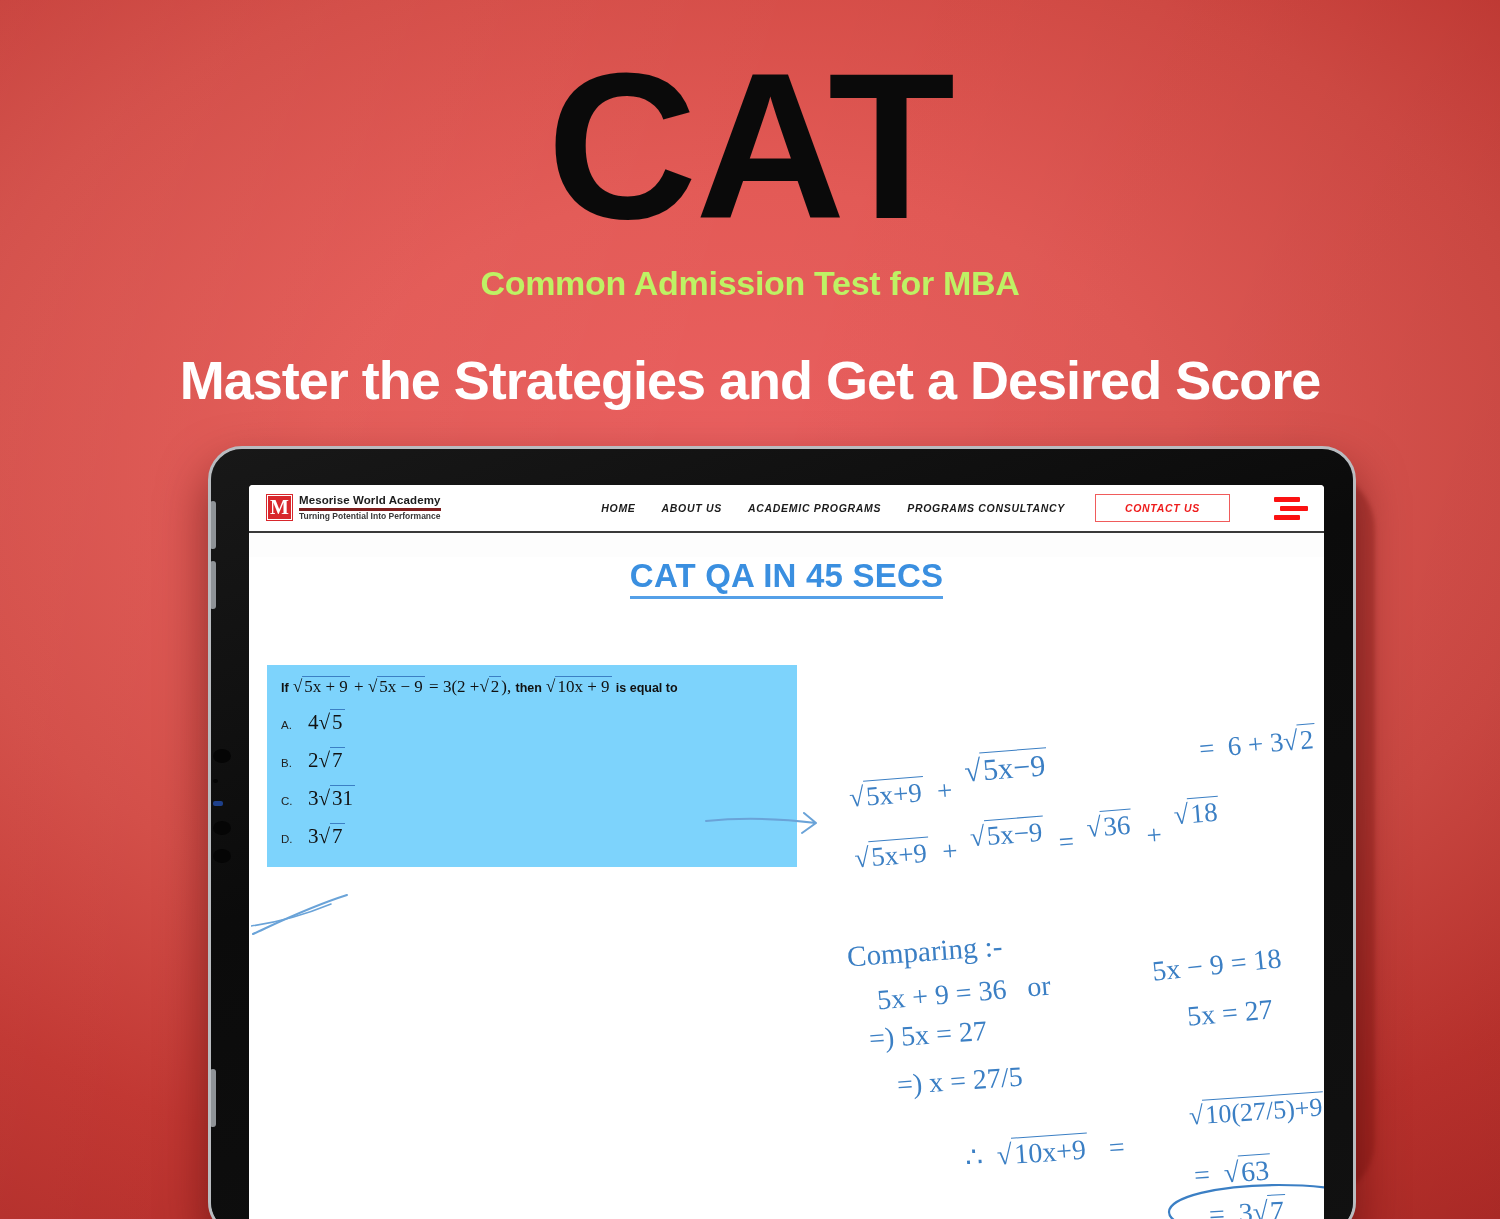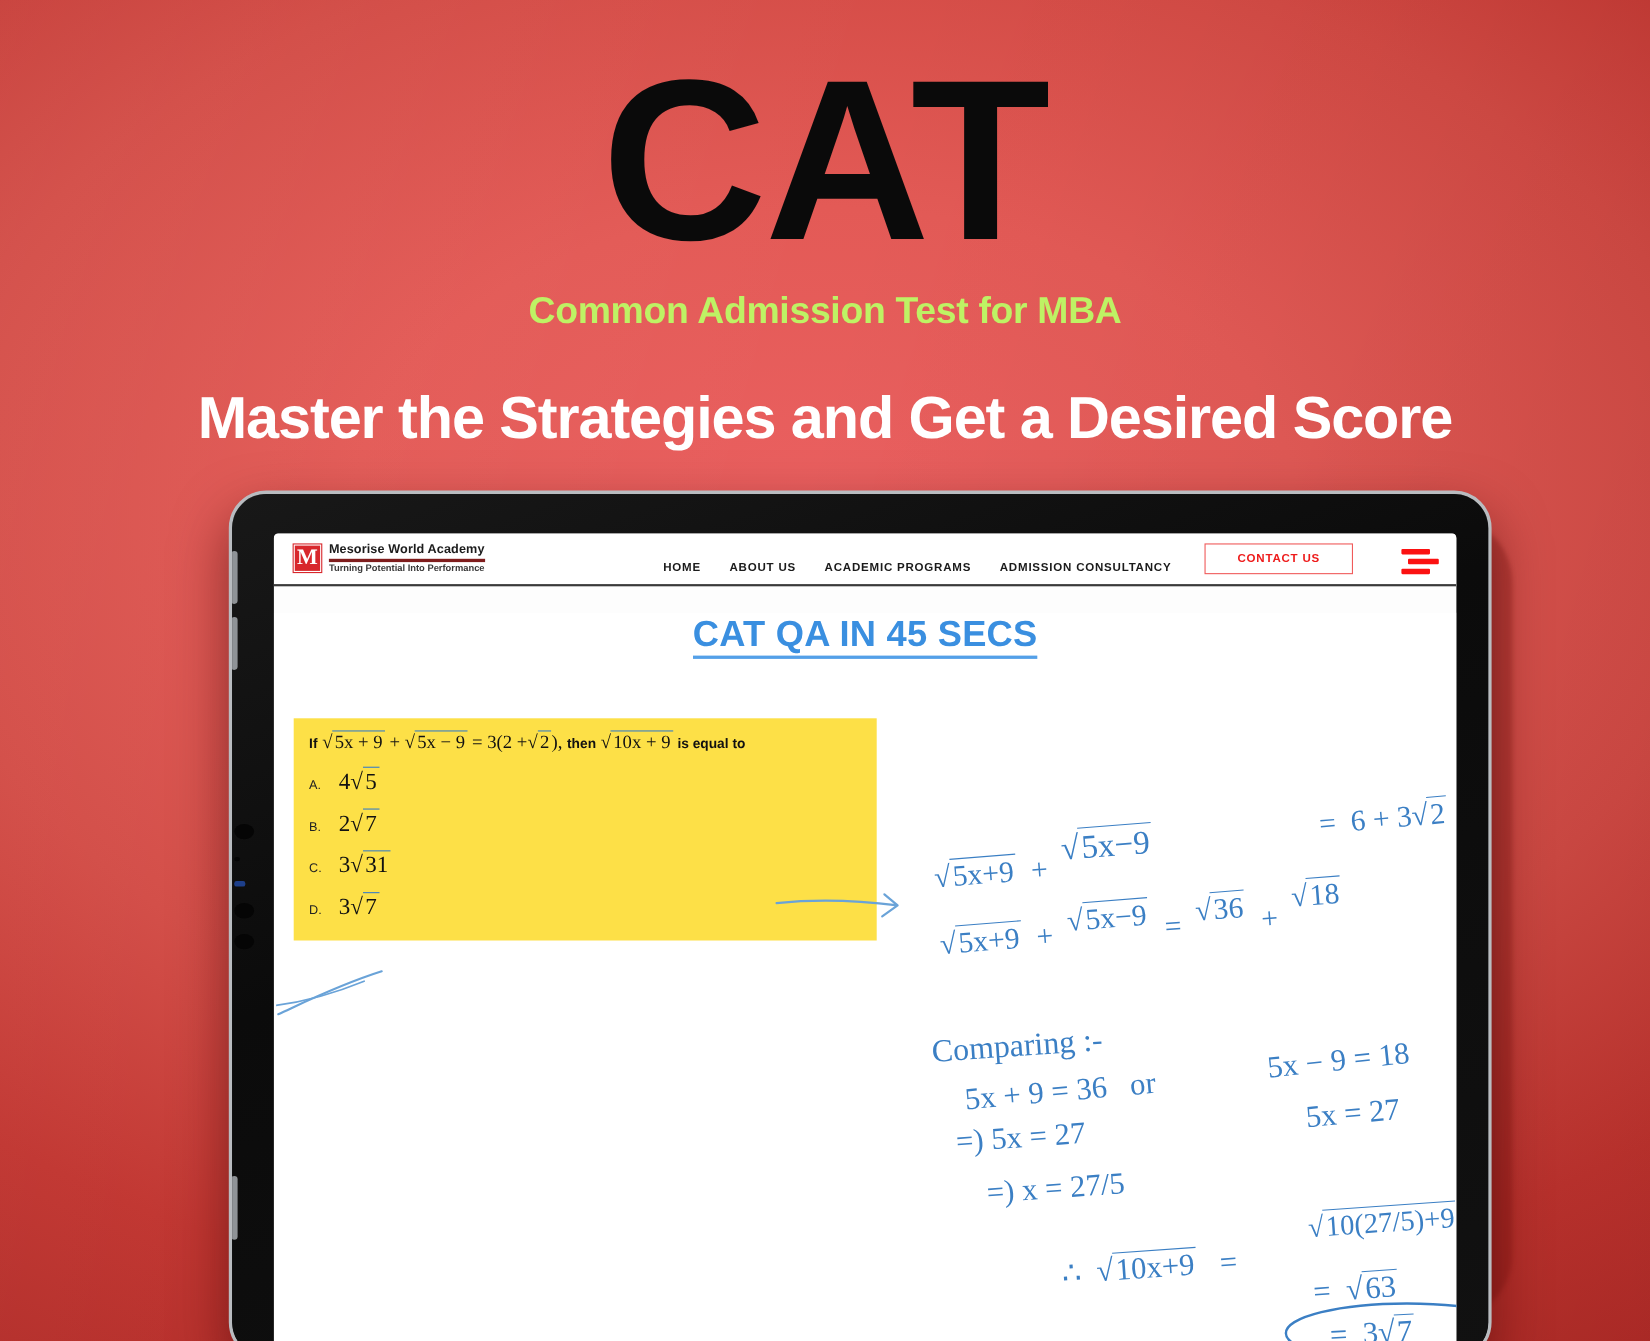--- a/index.html
+++ b/index.html
@@ -85,21 +85,21 @@
     display:flex; align-items:center; justify-content:center;
     border:1px solid #fff; box-shadow:0 0 0 1px #d8272c;
   }
   #logo-text-wrap { line-height:1.15; }
   #logo-name {
     font-size:11.5px; font-weight:800; color:#1c1c1c; letter-spacing:0.1px;
     border-bottom:3px solid #7f1d1d; padding-bottom:1px;
   }
   #logo-tag { font-size:8.5px; font-weight:700; color:#3a3a3a; margin-top:1.5px; }
 
-  #nav { display:flex; align-items:flex-end; gap:26px; margin-left:auto; }
+  #nav { display:flex; align-items:center; gap:26px; margin-left:auto;font-style:italic; }
   .nav-link {
     font-size:10.5px; font-weight:800; color:#1b1b1b; letter-spacing:0.7px;
     cursor:pointer; white-space:nowrap;
   }
   #contact-btn {
     font-size:10.5px; font-weight:800; color:#ee1c1c; letter-spacing:0.7px;
     border:1.5px solid #f05b5b; padding:7px 29px; white-space:nowrap;
     cursor:pointer; margin-left:4px;
   }
   #hamburger {
@@ -114,22 +114,22 @@
   
   #page-body { position:relative; height:690px; background:#fff; }
 
   #page-title {
     text-align:center; margin-top:24px;
     font-size:33px; font-weight:700; color:#3a8fe0; letter-spacing:0.2px;
   }
   #page-title span { border-bottom:3px solid #54a0e8; padding-bottom:2px; }
 
   #question-card {
-    position:absolute; left:18px; top:96px; width:530px;
-    background:#fde047;
+    position:absolute; left:18px; top:108px; width:530px;
+    background:#7dd3fc;
     padding:12px 10px 18px 14px;
   }
   .qline {
     font-family:"Liberation Serif", serif;
     font-size:17px; color:#111; white-space:nowrap;
   }
   .qline .lbl { font-family:"Liberation Sans", sans-serif; font-weight:700; font-size:12.5px; }
   .opt { display:flex; align-items:baseline; gap:13px; margin-top:13px; }
   .opt .ltr { font-family:"Liberation Sans", sans-serif; font-size:11.5px; color:#222; width:14px; }
   .opt .val { font-family:Liberation Serif, serif; font-size:21px; color:#111; }
@@ -187,21 +187,21 @@
         <div id="logo-text-wrap">
           <div id="logo-name">Mesorise World Academy</div>
           <div id="logo-tag">Turning Potential Into Performance</div>
         </div>
       </div>
 
       <div id="nav">
         <div class="nav-link">HOME</div>
         <div class="nav-link">ABOUT US</div>
         <div class="nav-link">ACADEMIC PROGRAMS</div>
-        <div class="nav-link">ADMISSION CONSULTANCY</div>
+        <div class="nav-link">PROGRAMS CONSULTANCY</div>
         <div id="contact-btn">CONTACT US</div>
         <div id="hamburger">
             <i></i>
             <i></i>
             <i></i>
           </div>
       </div>
     </div>
 
     <div id="page-body">

